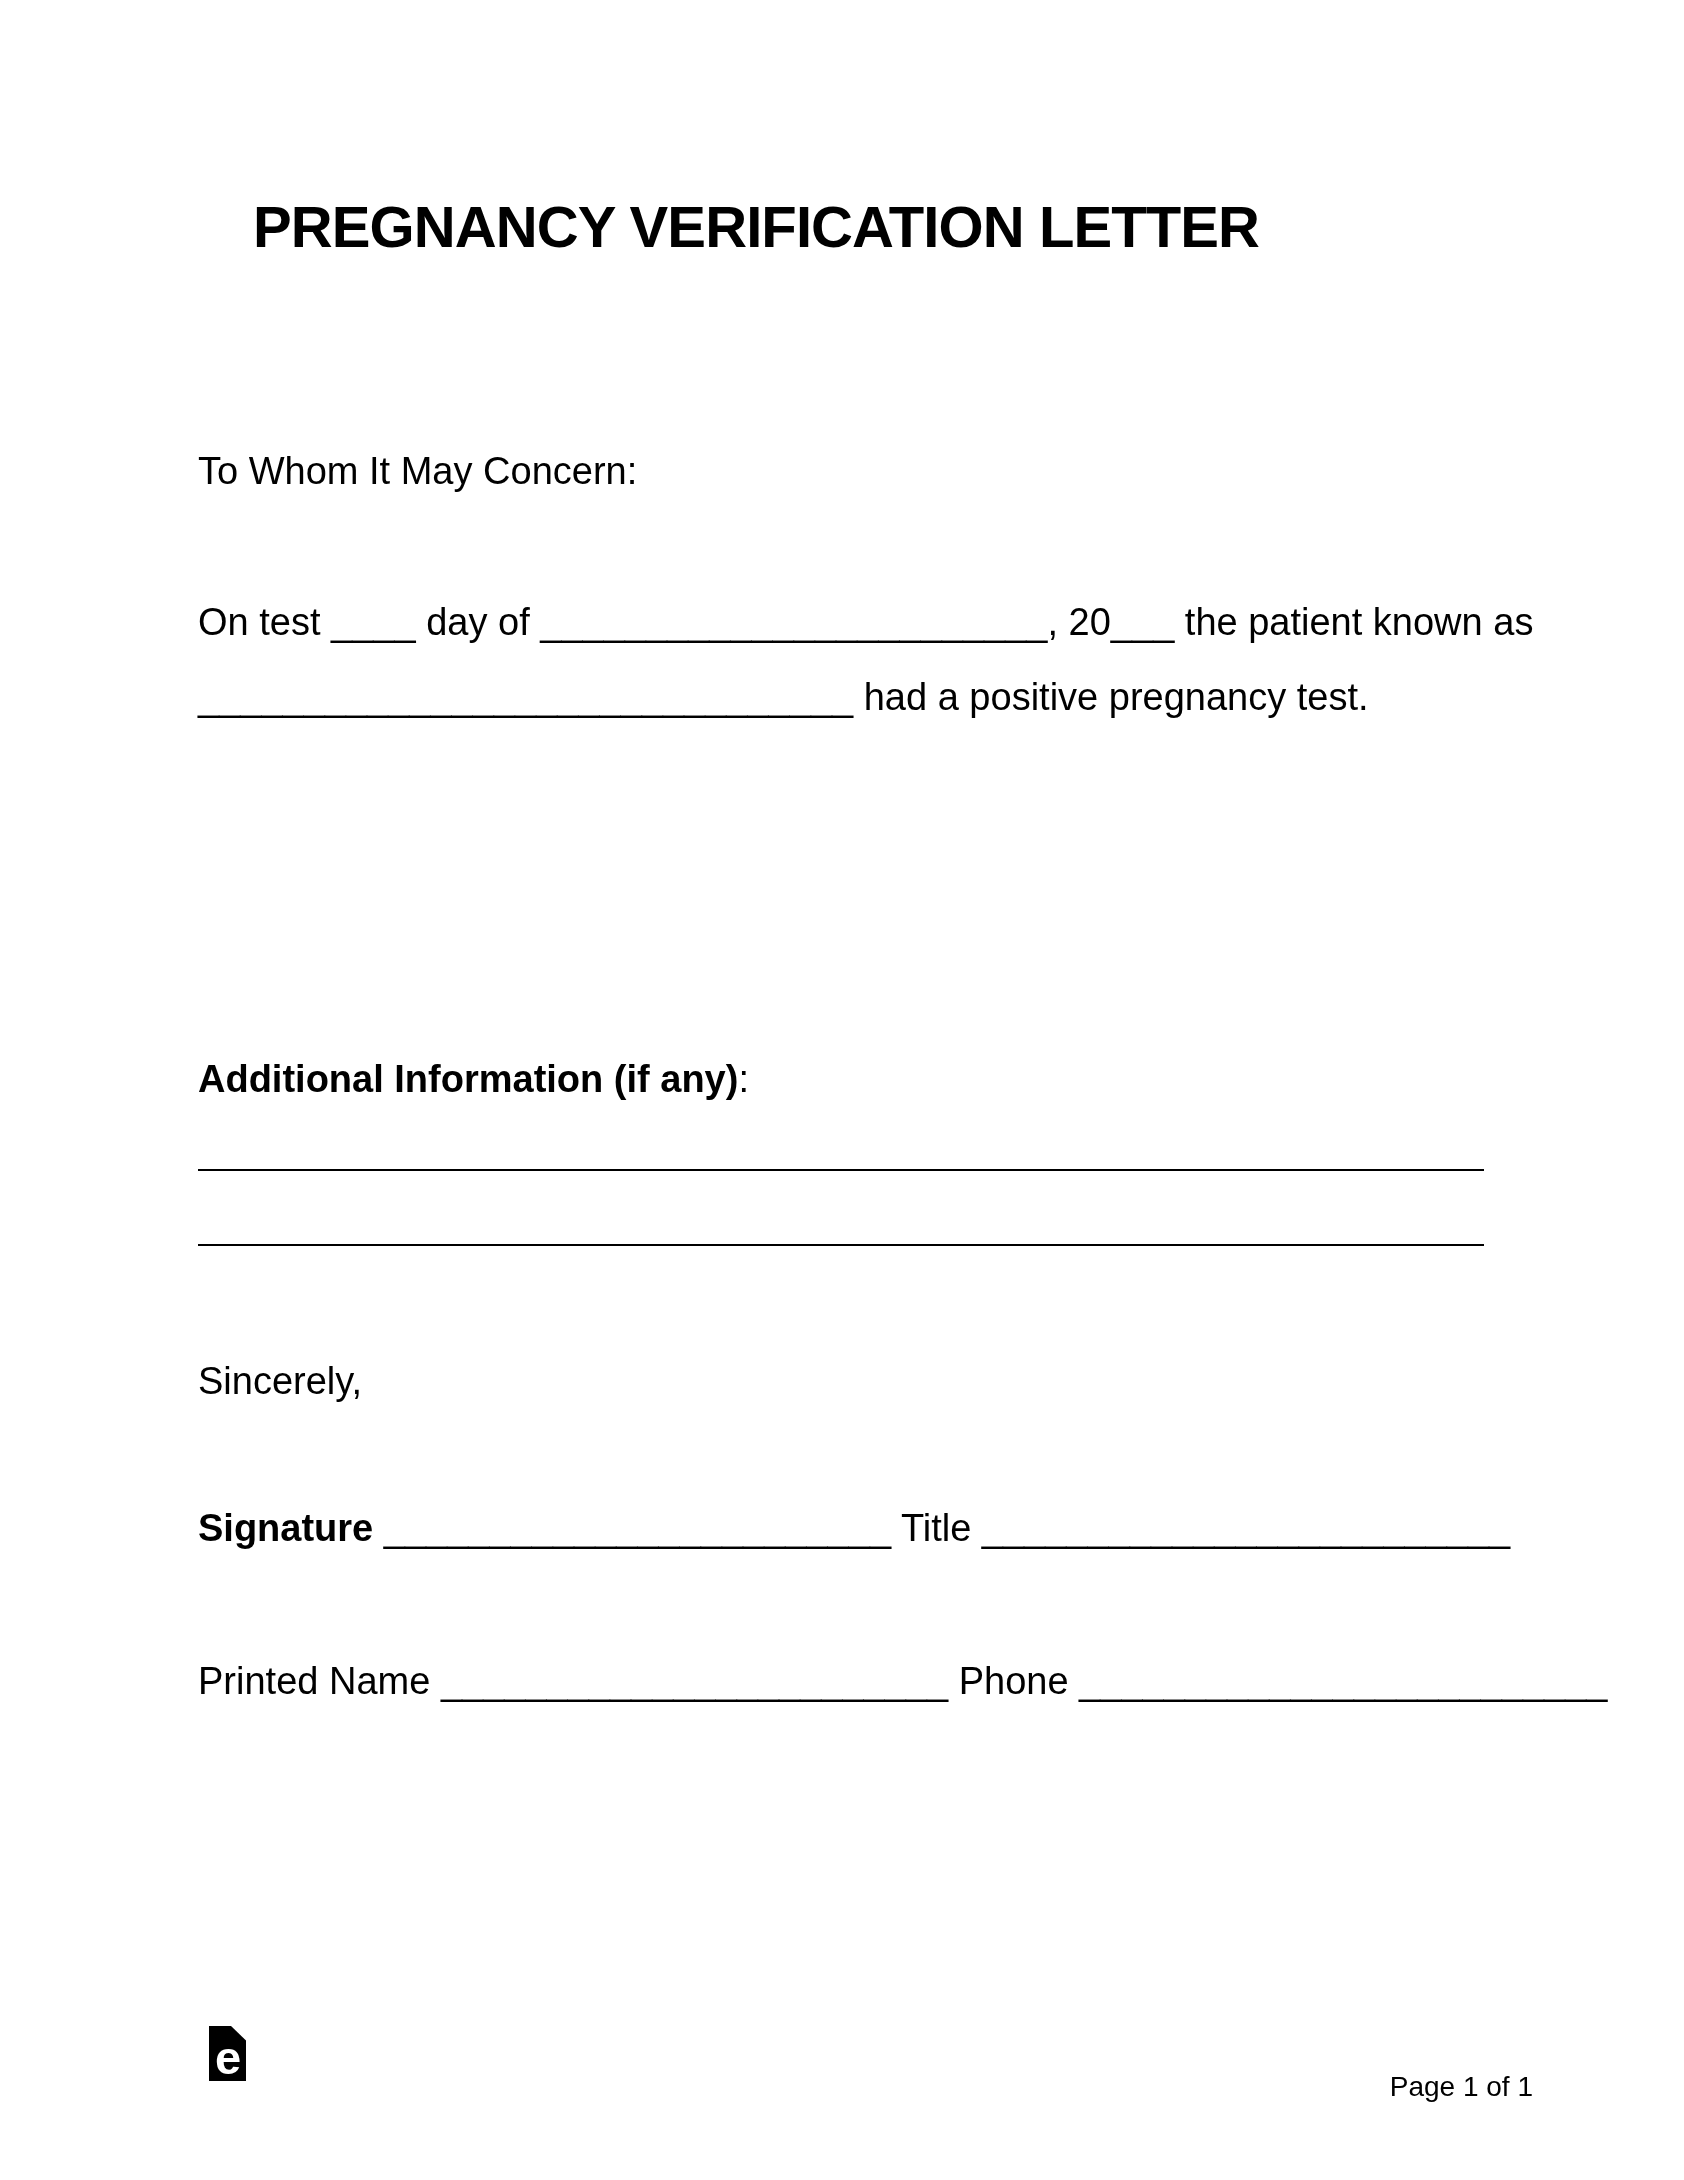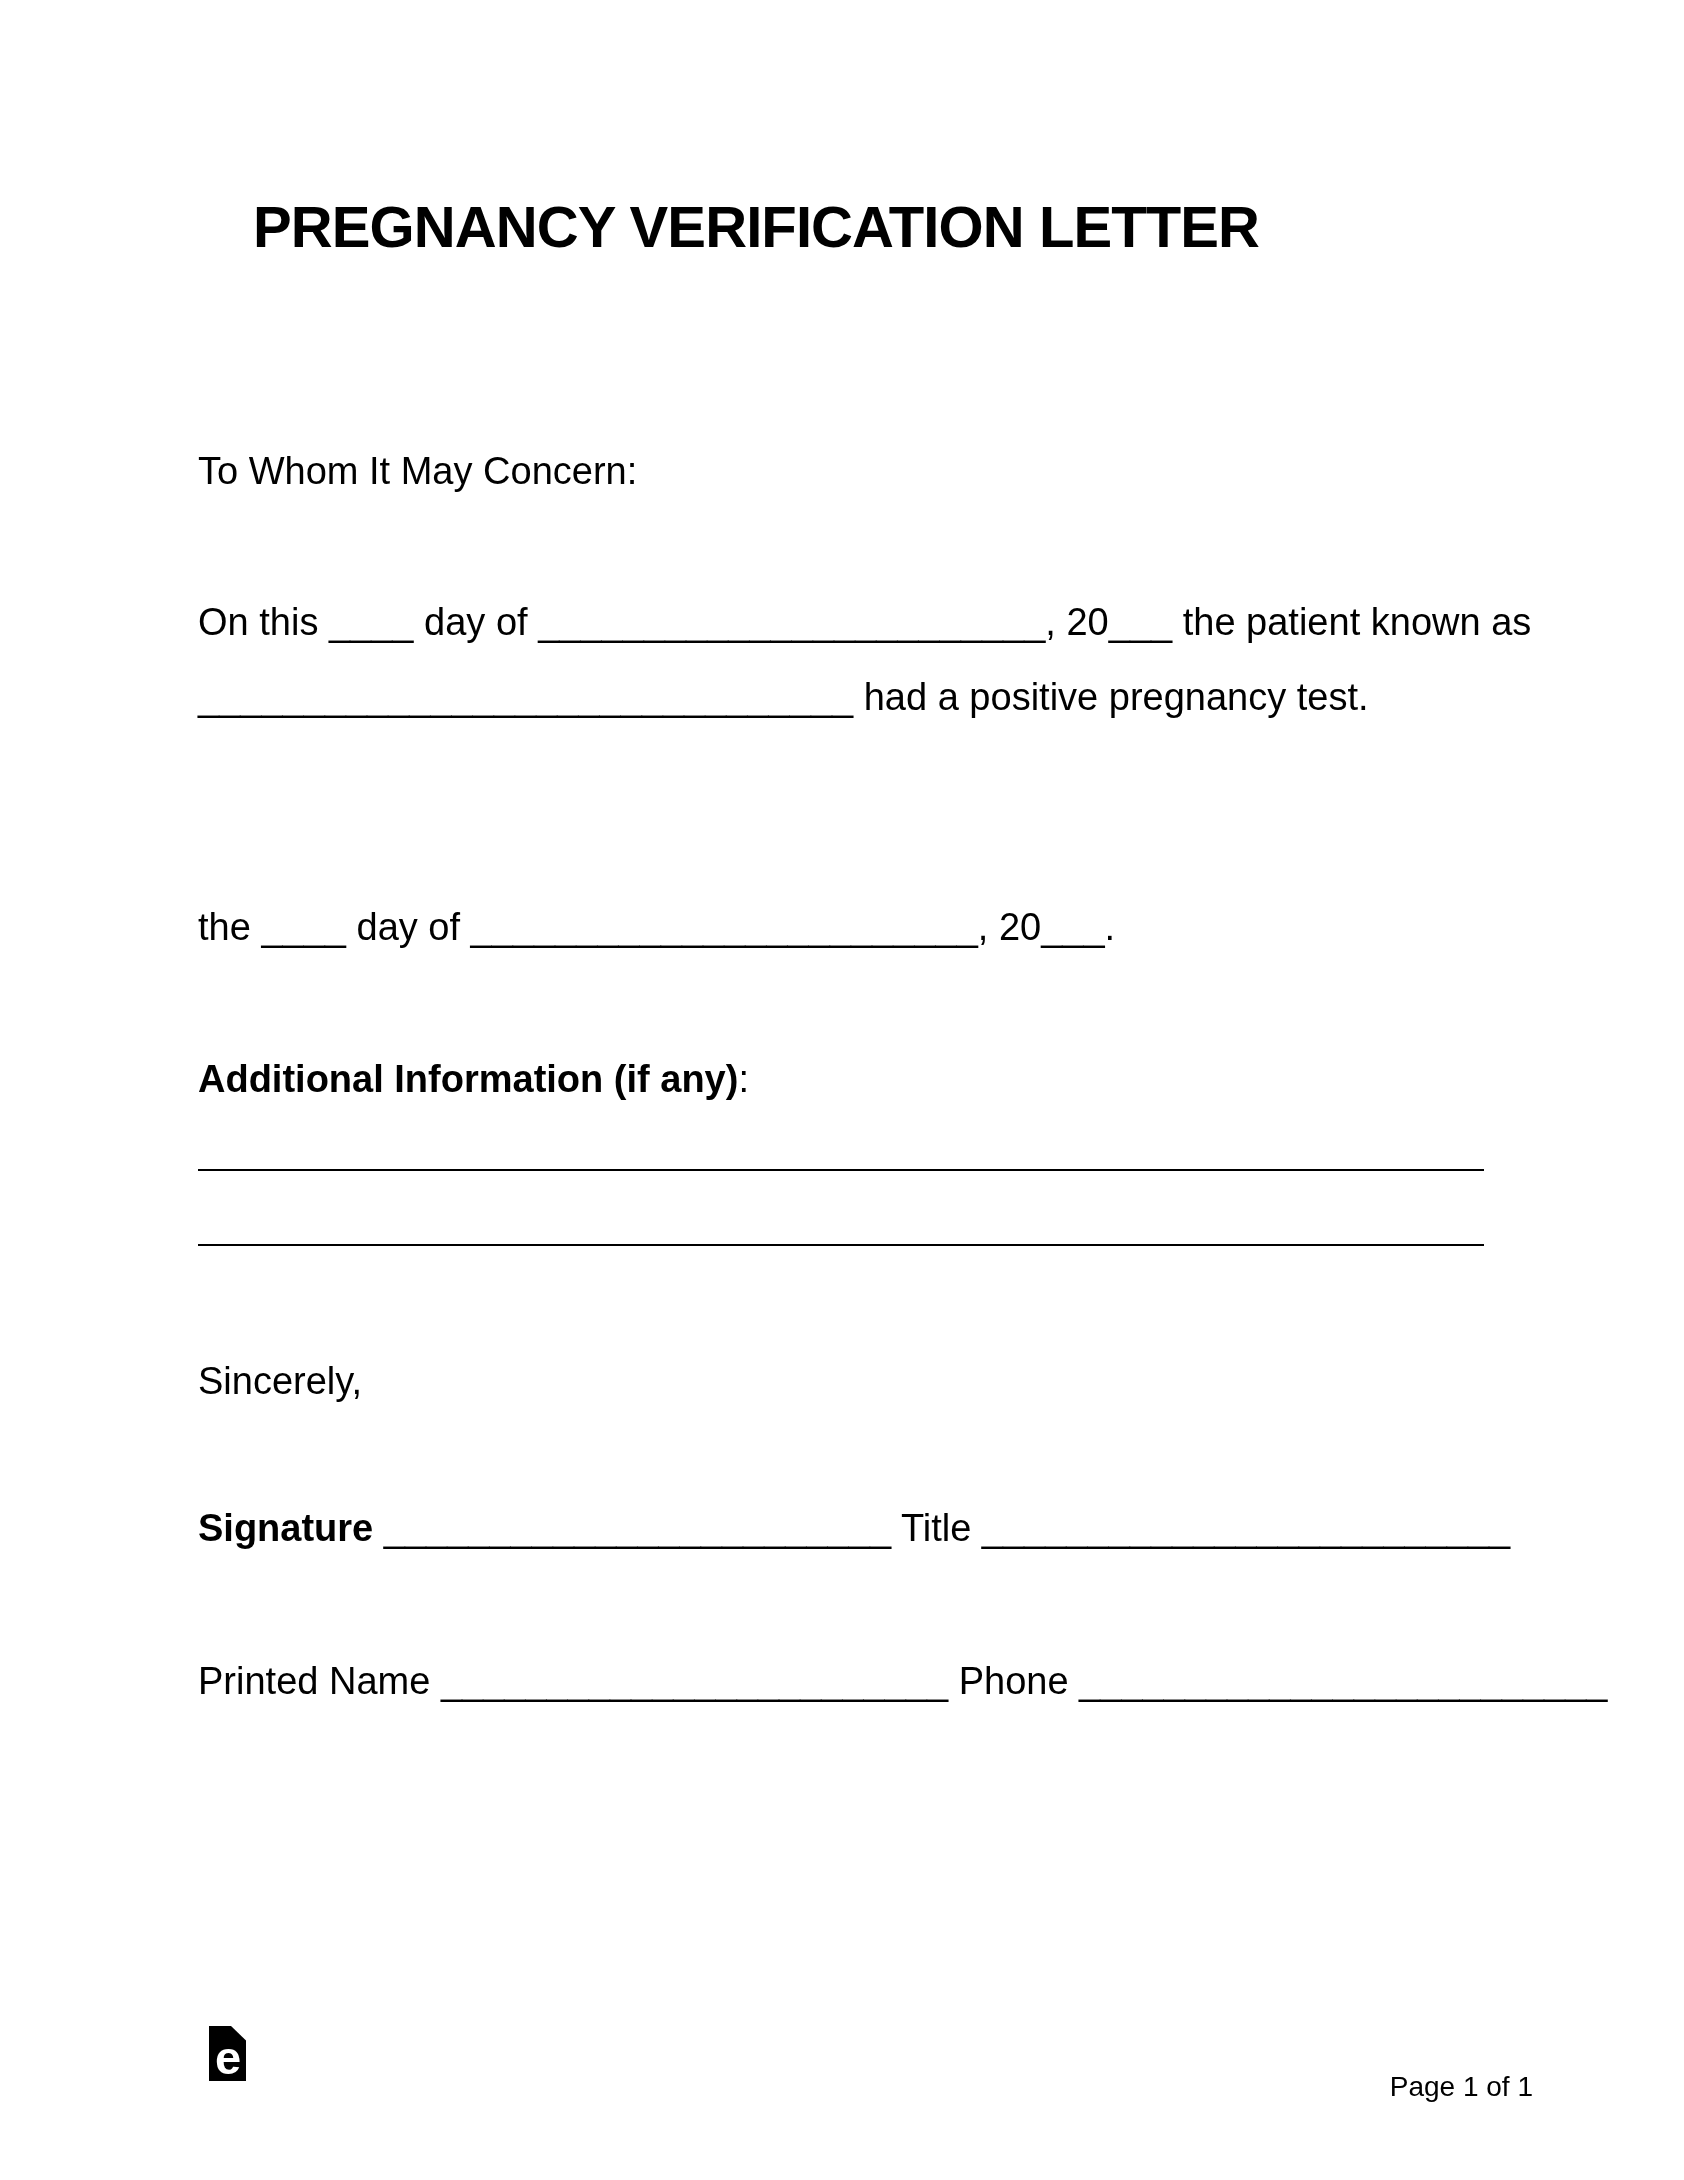--- a/index.html
+++ b/index.html
@@ -75,31 +75,28 @@
 </head>
 <body>
 
 <div class="page">
 
   <div class="doc-title">PREGNANCY VERIFICATION LETTER</div>
 
   <div class="line" style="top:455px">To Whom It May Concern:</div>
 
   <div class="line" style="top:606px">
-    <span>On this </span><span>____</span><span> day of </span><span>________________________</span><span>, 20</span><span>___</span><span> the patient known as</span>
+    <span>On test </span><span>____</span><span> day of </span><span>________________________</span><span>, 20</span><span>___</span><span> the patient known as</span>
   </div>
 
   <div class="line" style="top:681px">
     <span>_______________________________</span><span> had a positive pregnancy test.</span>
   </div>
 
 
-  <div class="line" style="top:911px">
-    <span>the </span><span>____</span><span> day of </span><span>________________________</span><span>, 20</span><span>___</span><span>.</span>
-  </div>
 
   <div class="line" style="top:1063px">
     <span class="b">Additional Information (if any)</span><span>:</span>
   </div>
 
   <div class="rule" style="top:1169px"></div>
   <div class="rule" style="top:1244px"></div>
 
   <div class="line" style="top:1365px">Sincerely,</div>
 

